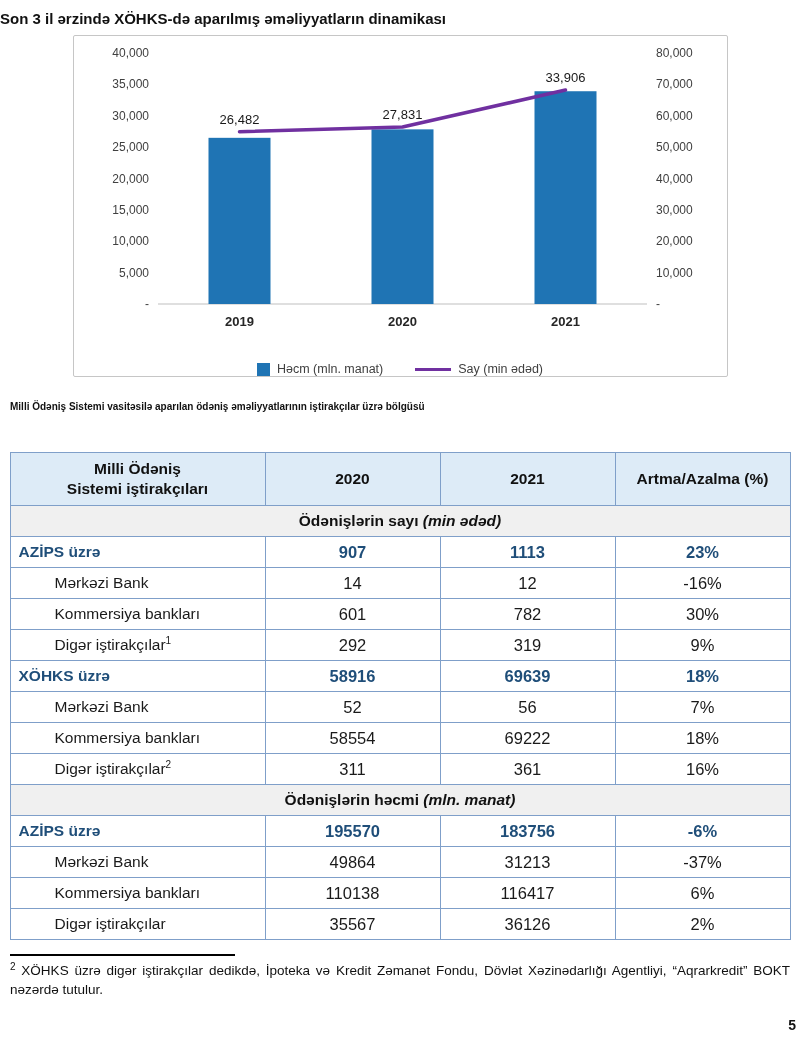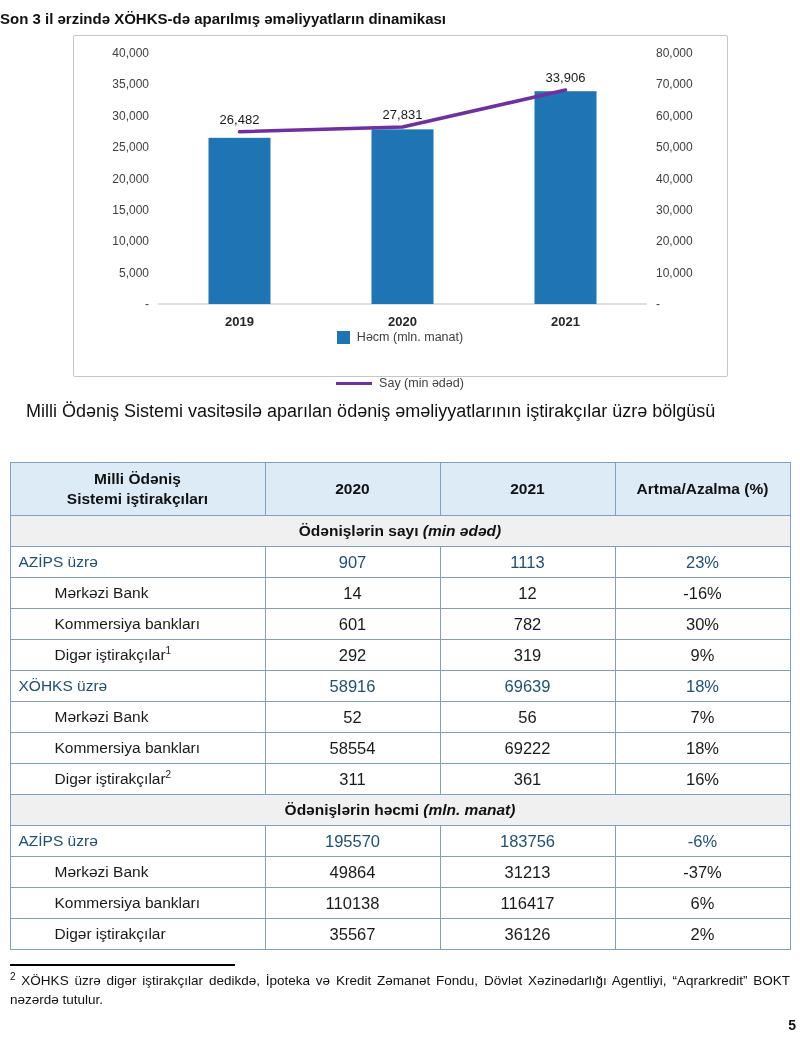--- a/index.html
+++ b/index.html
@@ -8,33 +8,33 @@
     font-family:"Liberation Sans",sans-serif;color:#1a1a1a;
     --bar:#1F74B4;--line:#7030A0;
     --table-border:#7F9FC9;--table-header-bg:#DDEBF7;--section-row-bg:#F0F0F0;--group-text:#1F4E79;
   }
   .chart-title{text-align:left;font-weight:bold;font-size:15px;padding-top:10px;color:#111;}
   .chart-box{width:653px;margin:8px auto 0;border:1px solid #c6c6c6;border-radius:2px;padding-top:4px;background:#fff;}
   svg text{font-family:"Liberation Sans",sans-serif;}
   .tick{font-size:12px;fill:#404040;}
   .dlabel{font-size:13px;fill:#1a1a1a;}
   .cat{font-size:13px;font-weight:bold;fill:#262626;}
-  .legend{display:flex;justify-content:center;align-items:center;gap:32px;height:32px;font-size:12.5px;color:#404040;flex-direction:column;}
+  .legend{display:flex;justify-content:center;align-items:flex-end;gap:32px;height:32px;font-size:12.5px;color:#404040;}
   .legend-item{display:flex;align-items:center;gap:7px;}
   .swatch{width:13px;height:13px;background:var(--bar);display:inline-block;}
   .line-swatch{width:36px;height:0;border-top:3.5px solid var(--line);display:inline-block;}
-  .section-heading{font-weight:normal;font-size:18px;margin:24px 26px 0;color:#111;}
+  .section-heading{font-weight:bold;font-size:10px;margin:24px 10px 0;color:#111;}
   table{border-collapse:collapse;table-layout:fixed;width:780px;margin:40px auto 0;}
   th,td{border:1px solid var(--table-border);}
   thead th{background:var(--table-header-bg);font-size:15.5px;font-weight:bold;text-align:center;padding:6px 4px;color:#111;line-height:1.3;}
   td.section-title{background:var(--section-row-bg);text-align:center;font-weight:bold;font-size:15.5px;padding:6px 16px;color:#111;}
   td.section-title em{font-style:italic;}
   td.label-cell{text-align:left;font-size:15.5px;padding:5.5px 6px 5.5px 44px;color:#1a1a1a;}
   td.val-cell{text-align:center;font-size:16.5px;padding:5.5px 4px;color:#1a1a1a;}
-  tr.group-row td{color:var(--group-text);font-weight:normal;}
+  tr.group-row td{color:var(--group-text);font-weight:bold;}
   tr.group-row td.label-cell{padding-left:8px;}
   sup{font-size:10px;line-height:0;}
   .footnote-rule{width:225px;border-top:2px solid #000;margin:14px 0 6px 10px;}
   .footnotes{width:780px;margin:0 10px;}
   .footnote{font-size:13.5px;line-height:1.35;text-align:justify;margin-bottom:3px;color:#111;}
   .page-number{position:absolute;right:4px;bottom:6px;font-size:14px;font-weight:bold;color:#111;}
 </style>
 </head>
 <body style="--bar: #1F74B4; --line: #7030A0; --table-border: #7F9FC9; --table-header-bg: #DDEBF7; --section-row-bg: #F0F0F0; --group-text: #1F4E79;">
 

